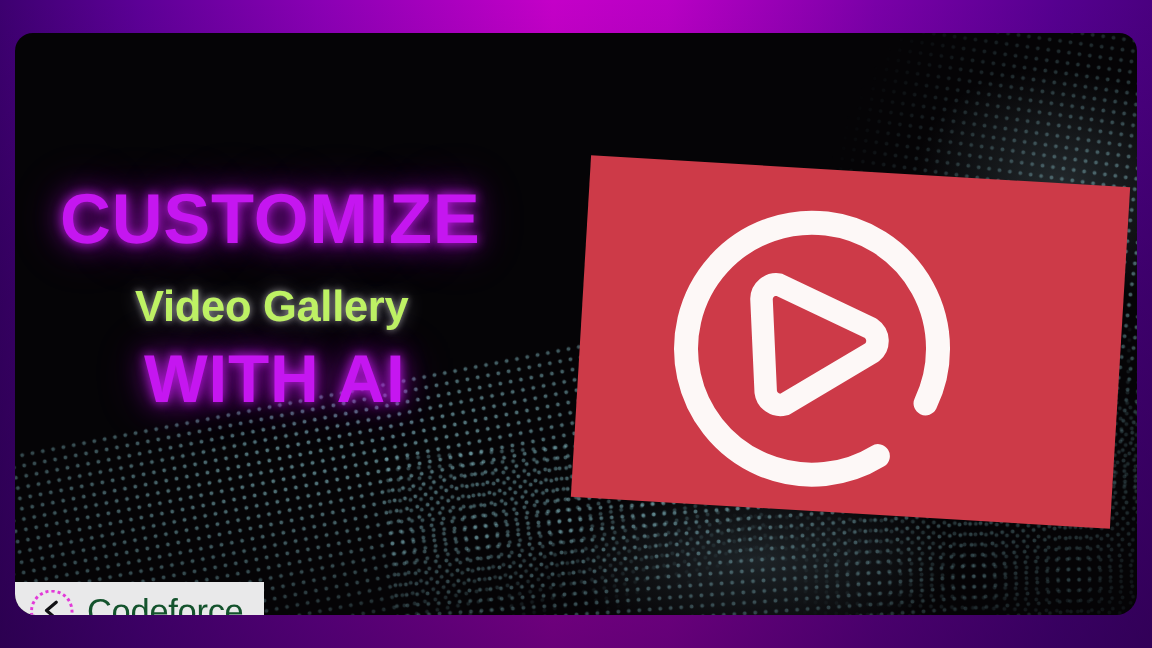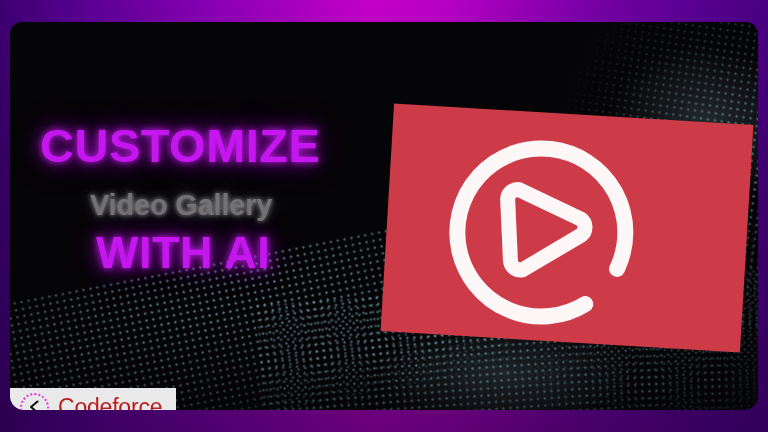--- a/index.html
+++ b/index.html
@@ -129,21 +129,21 @@
       0 0 18px rgba(190,20,235,0.75),
       0 0 34px rgba(170,10,220,0.45);
     white-space: nowrap;
   }
   .headline-2 {
     margin-top: 22px;
     font-size: 29px;
     line-height: 1;
     font-weight: 700;
     letter-spacing: -0.2px;
-    color: #737373;
+    color: #bef264;
     text-shadow:
       0 0 5px rgba(255,255,255,0.55),
       0 0 14px rgba(230,225,255,0.30);
     padding-left: 50px;
     white-space: nowrap;
   }
   .headline-3 {
     margin-top: 10px;
     font-size: 45px;
     line-height: 1;
@@ -199,21 +199,21 @@
     border-radius: 50%;
     border: 2px dotted #e23ad8;
     display: flex;
     align-items: center;
     justify-content: center;
   }
   .logo-glyph svg { display: block; }
   .logo-text {
     font-size: 23px;
     font-weight: 400;
-    color: #b91c1c;
+    color: #14532d;
     letter-spacing: -0.2px;
     line-height: 1;
     white-space: nowrap;
   }
 </style>
 </head>
 <body>
 
 <div class="thumb">
 

